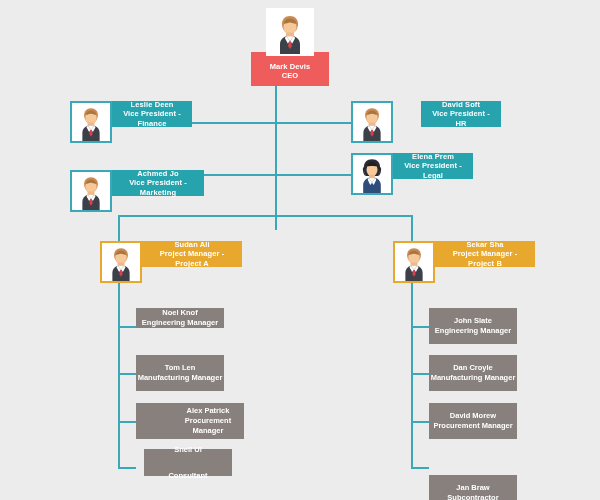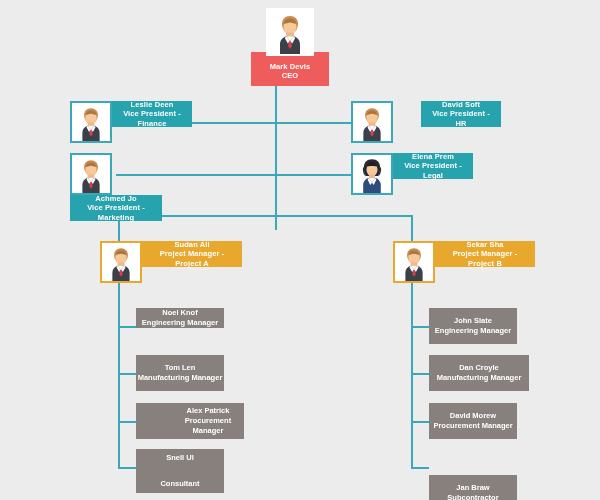--- a/index.html
+++ b/index.html
@@ -207,21 +207,21 @@
         <path d="M25.8 26.3L22 31l2.2 2.6 3-5.6z" fill="#ffffff"></path>
         <path d="M21 31.5h2l1 4.5-2 3-2-3z" fill="#d9404a"></path>
       </svg>
     </div>
     <div class="label" style="width:80px;">
       <span class="nm">David Soft</span>
       <span class="ttl">Vice President - HR</span>
     </div>
   </div>
 
-  <div class="node vp" style="left:70px; top:153px;flex-direction:column;">
+  <div class="node vp" style="left:70px; top:170px;">
     <div class="avatar">
       <svg width="38" height="38" viewBox="0 0 44 44">
         <rect x="0" y="0" width="44" height="44" fill="#ffffff"></rect>
         <path d="M22 6c-5 0-8 3.4-8 8 0 3.2 1.3 6 3 7.6 1.3 1.2 3 2 5 2s3.7-.8 5-2c1.7-1.6 3-4.4 3-7.6 0-4.6-3-8-8-8z" fill="#c98b52"></path>
         <ellipse cx="22" cy="17" rx="6.6" ry="7.6" fill="#f6c89a"></ellipse>
         <path d="M15.4 13.6c1.2-3.4 4-5 6.6-5s5.4 1.6 6.6 5c-2.2.6-4.2-1.2-6.6-1.2s-4.4 1.8-6.6 1.2z" fill="#a9763f"></path>
         <path d="M18 22.5h8v4h-8z" fill="#f0b98a"></path>
         <path d="M12 44v-9.5c0-4.2 2.6-7 6.2-8.2L22 31l3.8-4.7c3.6 1.2 6.2 4 6.2 8.2V44z" fill="#3c4049"></path>
         <path d="M18.2 26.3L22 31l-2.2 2.6-3-5.6z" fill="#ffffff"></path>
         <path d="M25.8 26.3L22 31l2.2 2.6 3-5.6z" fill="#ffffff"></path>
@@ -300,30 +300,30 @@
     <span class="ttl">Engineering Manager</span>
   </div>
   <div class="staff" style="left:136px; top:355px; width:88px; height:36px;">
     <span class="nm">Tom Len</span>
     <span class="ttl">Manufacturing Manager</span>
   </div>
   <div class="staff" style="left:136px; top:403px; width:72px; height:36px;padding-left:36px;">
     <span class="nm">Alex Patrick</span>
     <span class="ttl">Procurement Manager</span>
   </div>
-  <div class="staff" style="left:136px; top:449px; width:88px; height:44px;gap:16px;">
+  <div class="staff" style="left:144px; top:449px; width:88px; height:27px;gap:16px;">
     <span class="nm">Snell Ul</span>
     <span class="ttl">Consultant</span>
   </div>
 
   <div class="staff" style="left:429px; top:308px; width:88px; height:36px;">
     <span class="nm">John Slate</span>
     <span class="ttl">Engineering Manager</span>
   </div>
-  <div class="staff" style="left:429px; top:355px; width:100px; height:36px;">
+  <div class="staff" style="left:429px; top:355px; width:88px; height:36px;">
     <span class="nm">Dan Croyle</span>
     <span class="ttl">Manufacturing Manager</span>
   </div>
   <div class="staff" style="left:429px; top:403px; width:88px; height:36px;">
     <span class="nm">David Morew</span>
     <span class="ttl">Procurement Manager</span>
   </div>
   <div class="staff" style="left:429px; top:449px; width:88px; height:36px;margin-top:26px;">
     <span class="nm">Jan Braw</span>
     <span class="ttl">Subcontractor</span>

